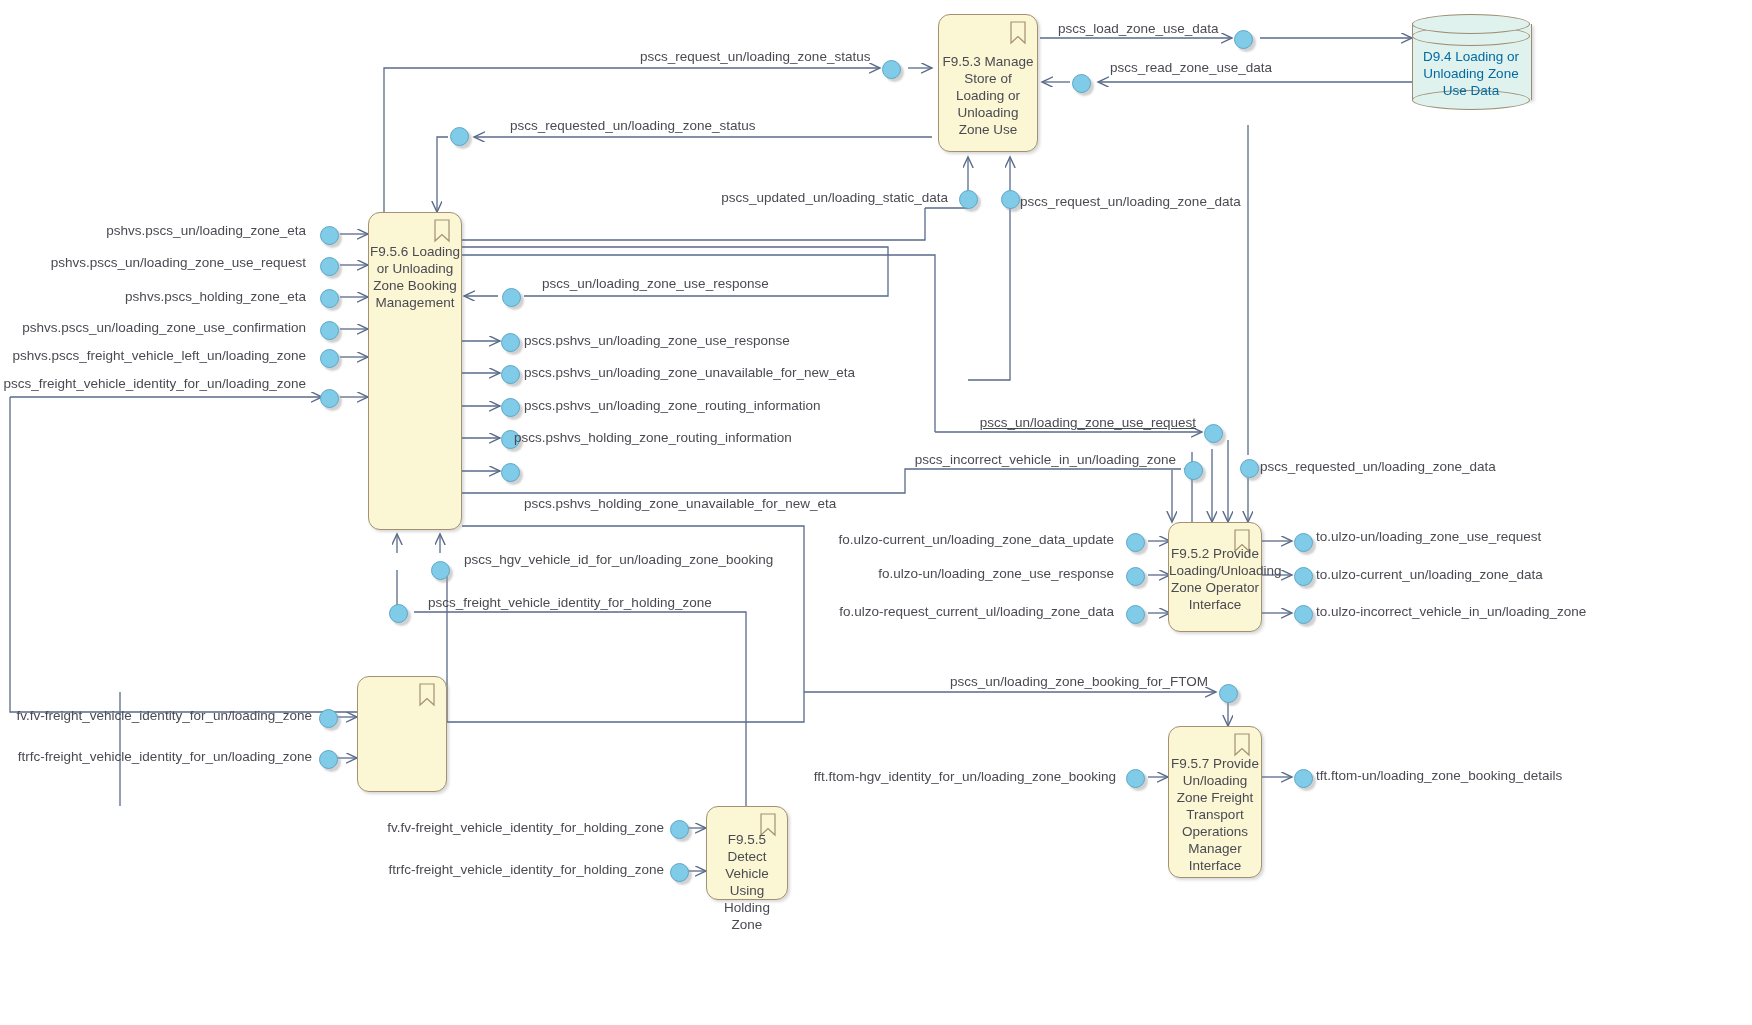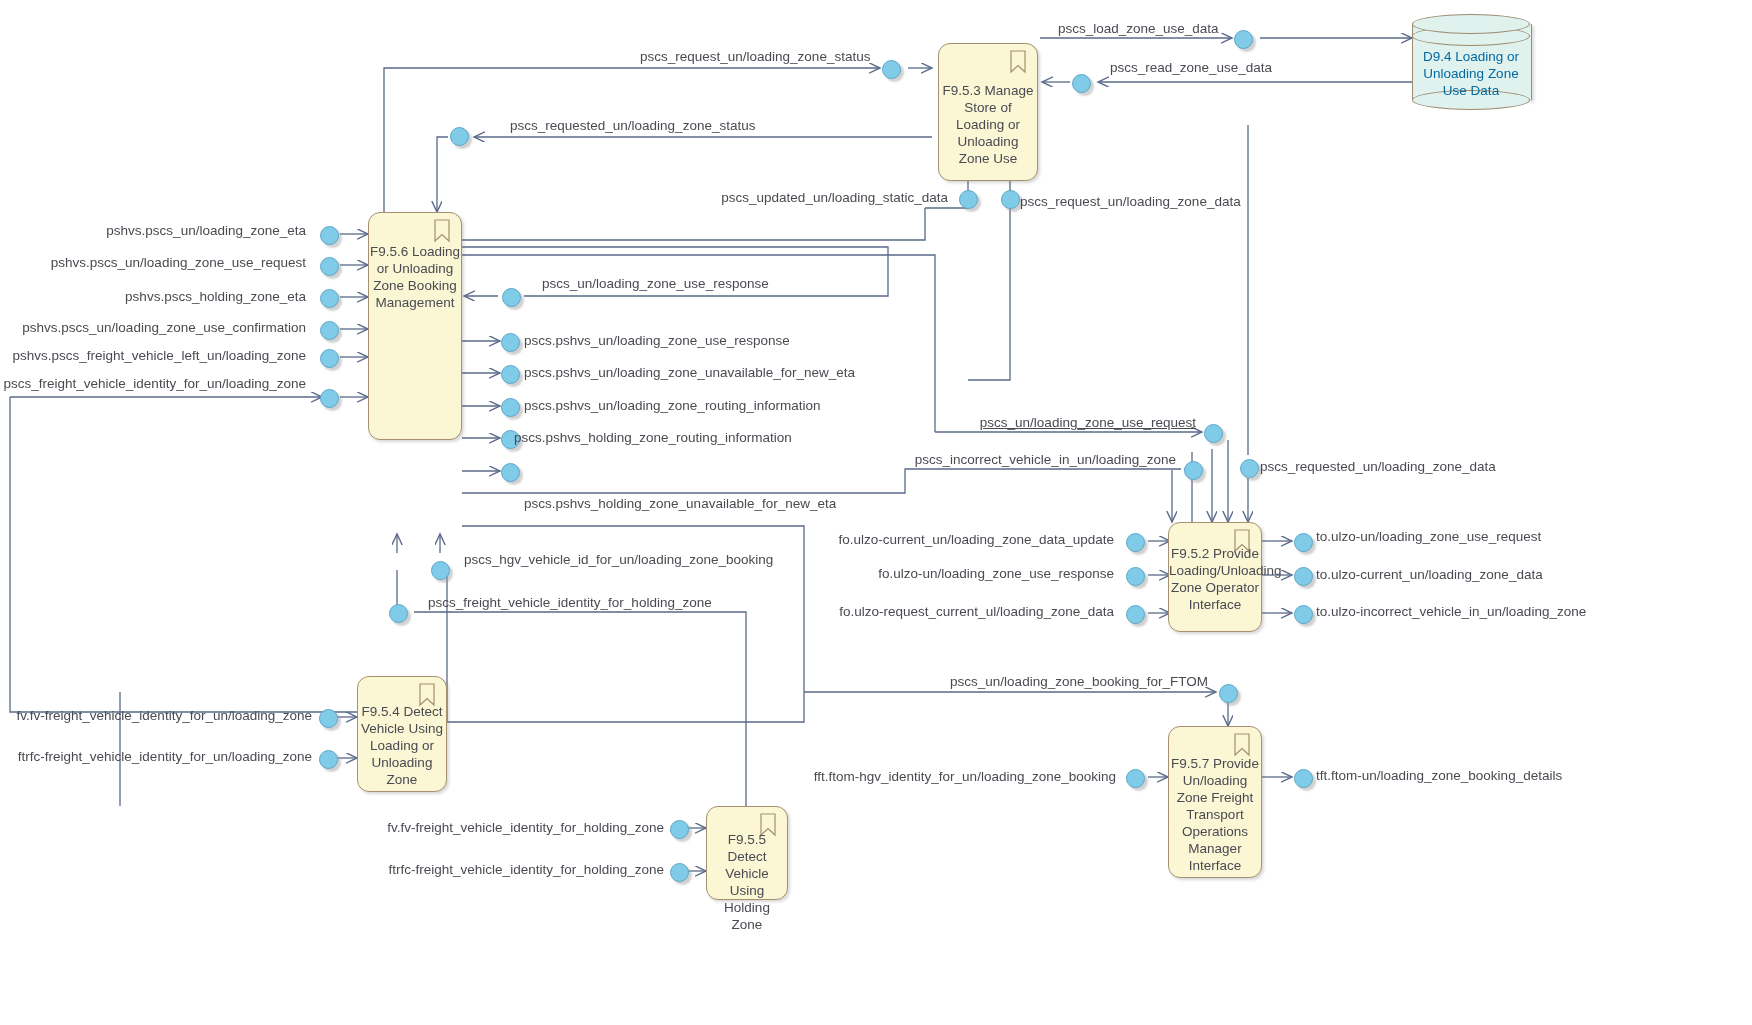--- a/index.html
+++ b/index.html
@@ -198,46 +198,45 @@
       <path d="M1228,709 L1228,726" marker-end="url(#ah)"></path>
       <path d="M1228,709 L1228,700"></path>
 
       <path d="M1148,777 L1168,777" marker-end="url(#ah)"></path>
       <path d="M1262,777 L1292,777" marker-end="url(#ah)"></path>
 
       <path d="M120,806 L120,692"></path>
     </g>
   </svg>
 
-  <div class="proc" style="left:938px; top:14px; width:100px; height:138px;margin-top:29px;">
+  <div class="proc" style="left:938px; top:14px; width:100px; height:138px;">
     <svg class="bookmark" viewBox="0 0 18 24">
       <path d="M2,1 L16,1 L16,22 L9,15.5 L2,22 Z" fill="none" stroke="#a39171" stroke-width="1.2"></path>
     </svg>
     <div class="ptext" style="padding-top:24px;">F9.5.3 Manage Store of Loading or Unloading Zone Use</div>
   </div>
 
-  <div class="proc" style="left:368px; top:212px; width:94px; height:228px;">
+  <div class="proc" style="left:368px; top:212px; width:94px; height:318px;">
     <svg class="bookmark" viewBox="0 0 18 24">
       <path d="M2,1 L16,1 L16,22 L9,15.5 L2,22 Z" fill="none" stroke="#a39171" stroke-width="1.2"></path>
     </svg>
     <div class="ptext" style="position:absolute; top:30px; left:0; right:0;">F9.5.6 Loading or Unloading Zone Booking Management</div>
   </div>
 
   <div class="proc" style="left:1168px; top:522px; width:94px; height:110px;">
     <svg class="bookmark" viewBox="0 0 18 24">
       <path d="M2,1 L16,1 L16,22 L9,15.5 L2,22 Z" fill="none" stroke="#a39171" stroke-width="1.2"></path>
     </svg>
     <div class="ptext" style="position:absolute; top:22px; left:0; right:0;">F9.5.2 Provide Loading/Unloading Zone Operator Interface</div>
   </div>
 
   <div class="proc" style="left:357px; top:676px; width:90px; height:116px;">
     <svg class="bookmark" viewBox="0 0 18 24">
       <path d="M2,1 L16,1 L16,22 L9,15.5 L2,22 Z" fill="none" stroke="#a39171" stroke-width="1.2"></path>
     </svg>
-    <div class="ptext" style="position:absolute; top:26px; left:0; right:0;">F9.5.4 Detect Vehicle Using Loading or Unloading Zone</div>
   </div>
 
   <div class="proc" style="left:706px; top:806px; width:82px; height:94px;">
     <svg class="bookmark" viewBox="0 0 18 24">
       <path d="M2,1 L16,1 L16,22 L9,15.5 L2,22 Z" fill="none" stroke="#a39171" stroke-width="1.2"></path>
     </svg>
     <div class="ptext" style="position:absolute; top:24px; left:0; right:0;">F9.5.5 Detect Vehicle Using Holding Zone</div>
   </div>
 
   <div class="proc" style="left:1168px; top:726px; width:94px; height:152px;">

